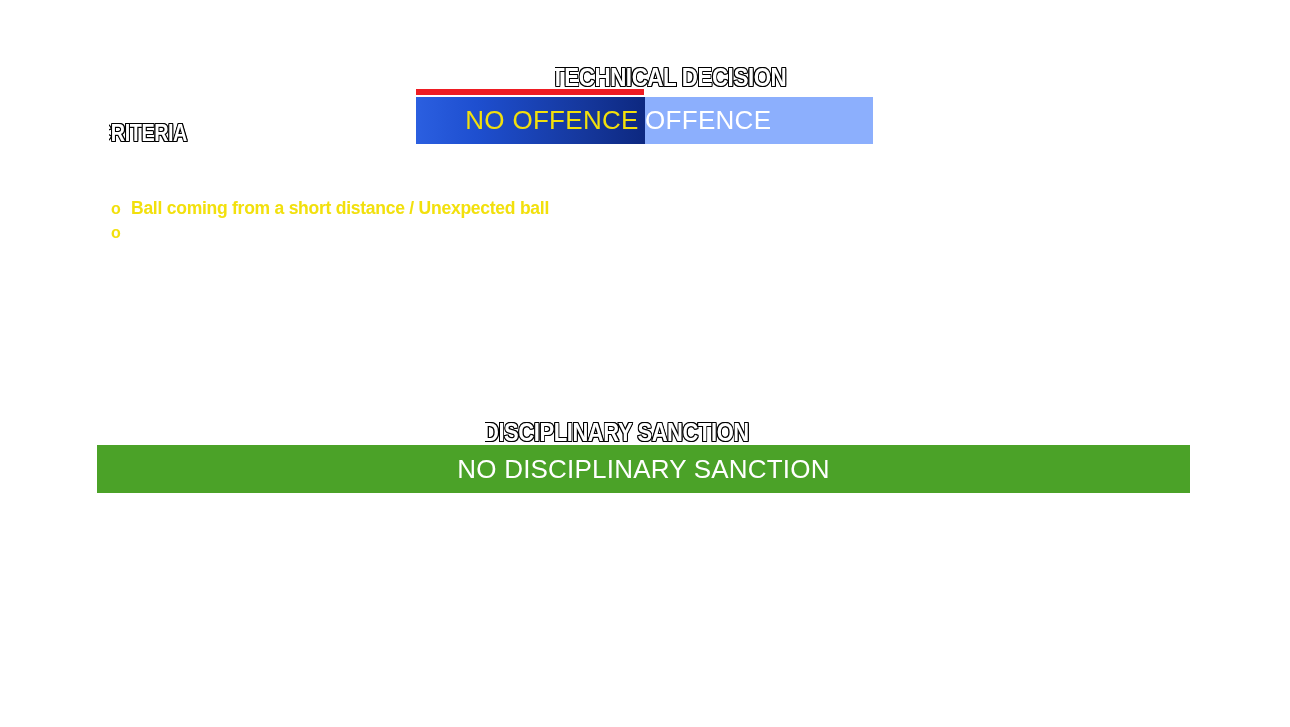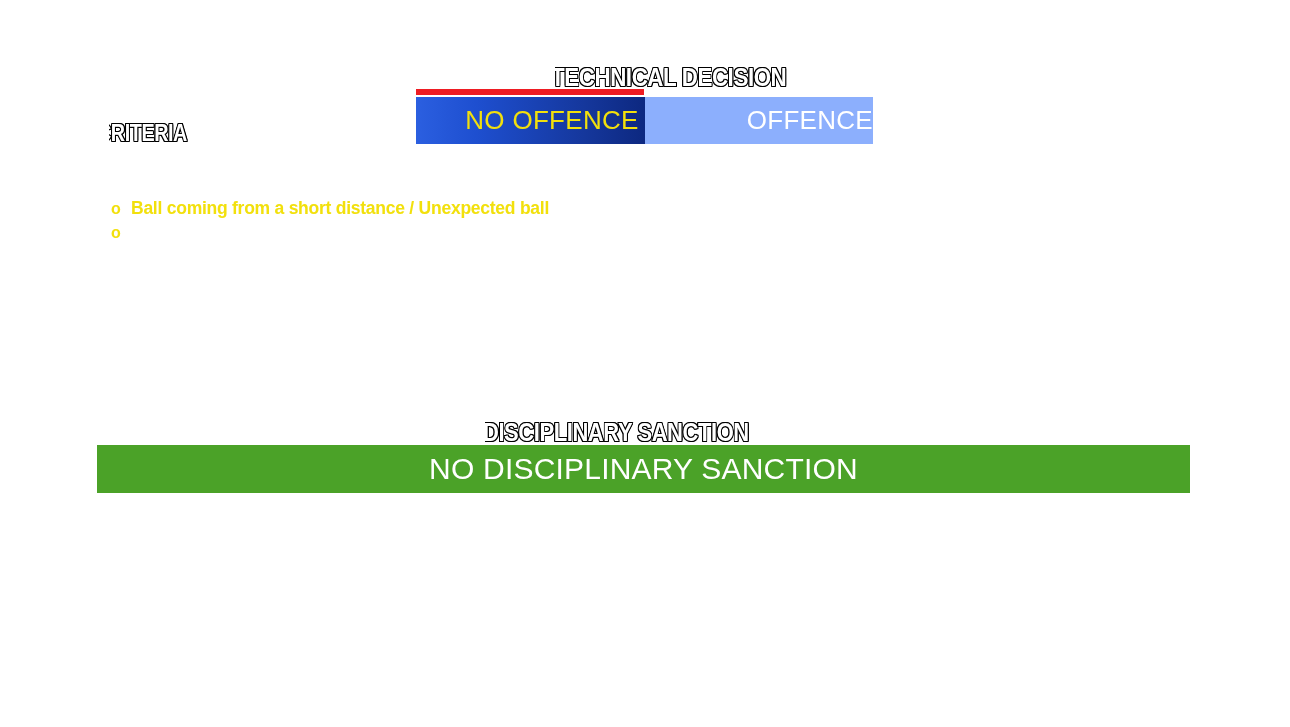--- a/index.html
+++ b/index.html
@@ -123,21 +123,21 @@
   }
   #offence-box {
     position: absolute;
     left: 229px;
     top: 8px;
     width: 228px;
     height: 47px;
     background: #8caffd;
     display: flex;
     align-items: center;
-    justify-content: flex-end;
+    justify-content: flex-start;
   }
   #offence-label {
     color: #ffffff;
     font-size: 26px;
     font-weight: 400;
     letter-spacing: 0.3px;
     white-space: nowrap;
     font-family: "Liberation Sans", sans-serif;
   }
 
@@ -177,21 +177,21 @@
     top: 445px;
     width: 1093px;
     height: 48px;
     background: #4ba228;
     display: flex;
     align-items: center;
     justify-content: center;
   }
   #sanction-bar-label {
     color: #ffffff;
-    font-size: 30px;
+    font-size: 26px;
     font-weight: 400;
     letter-spacing: 0.2px;
     white-space: nowrap;
     font-family: "Liberation Sans", sans-serif;
   }
 </style>
 </head>
 <body>
 
 <div id="technical-decision-clip">

